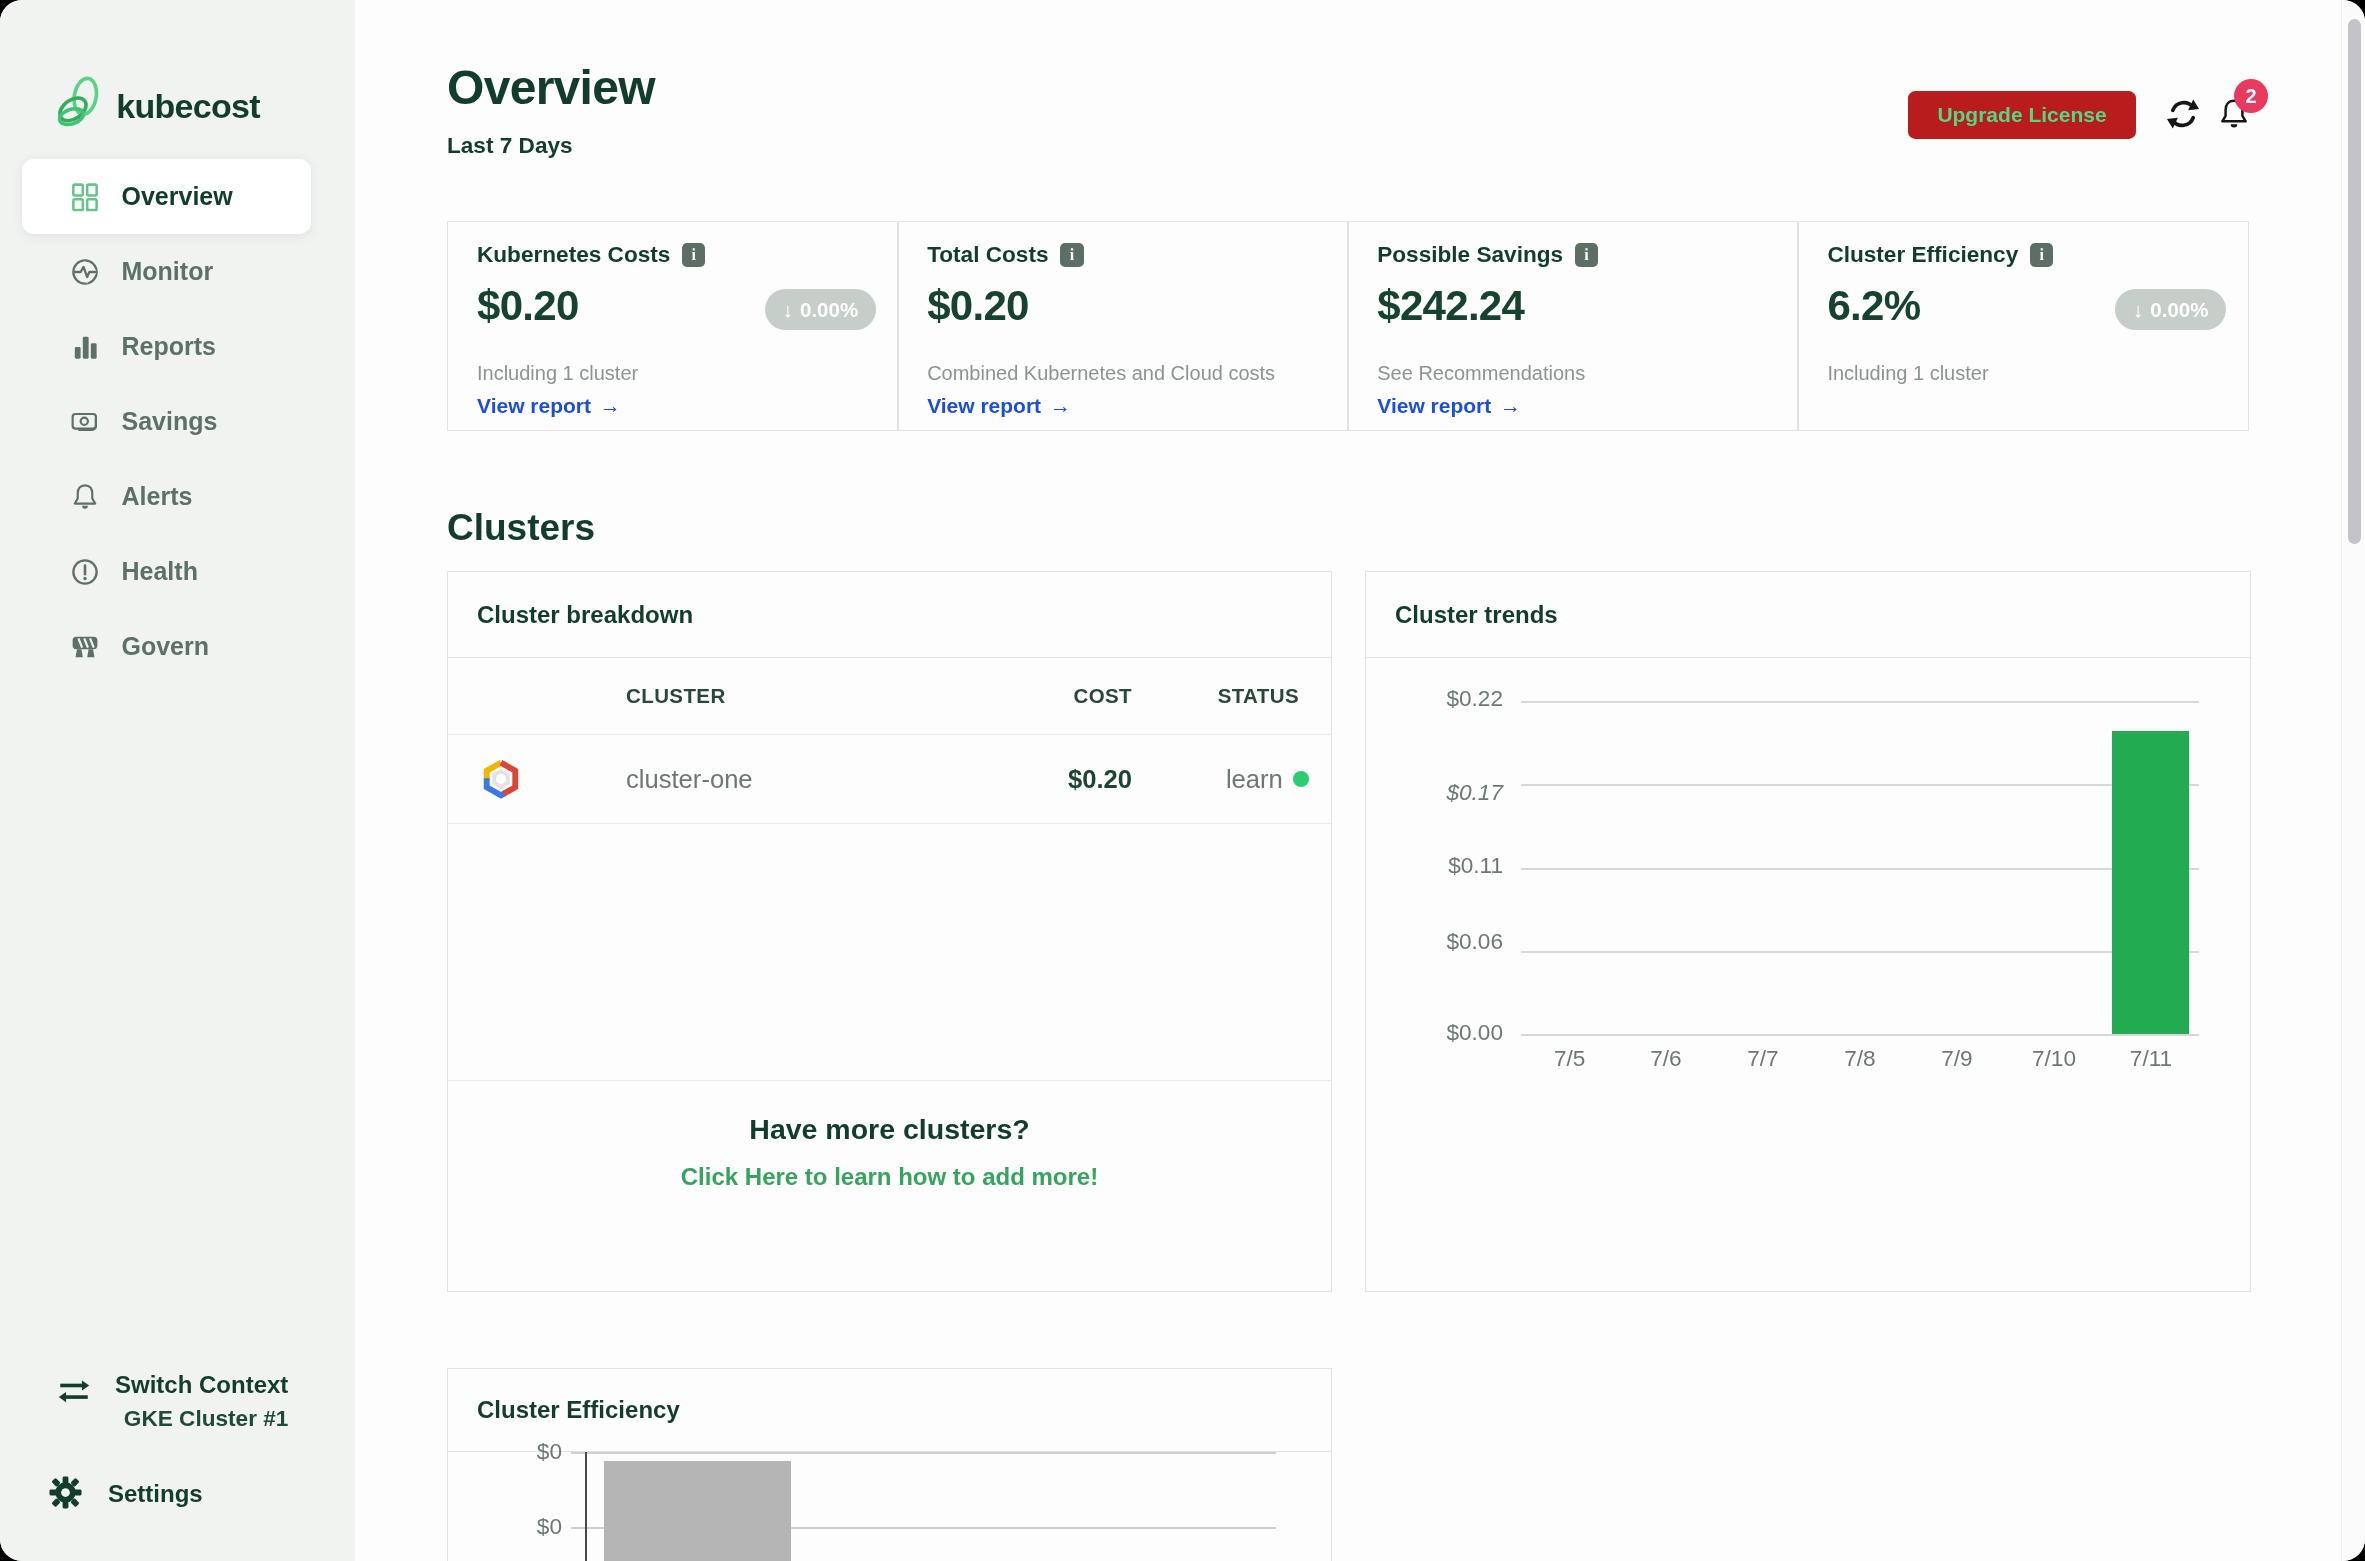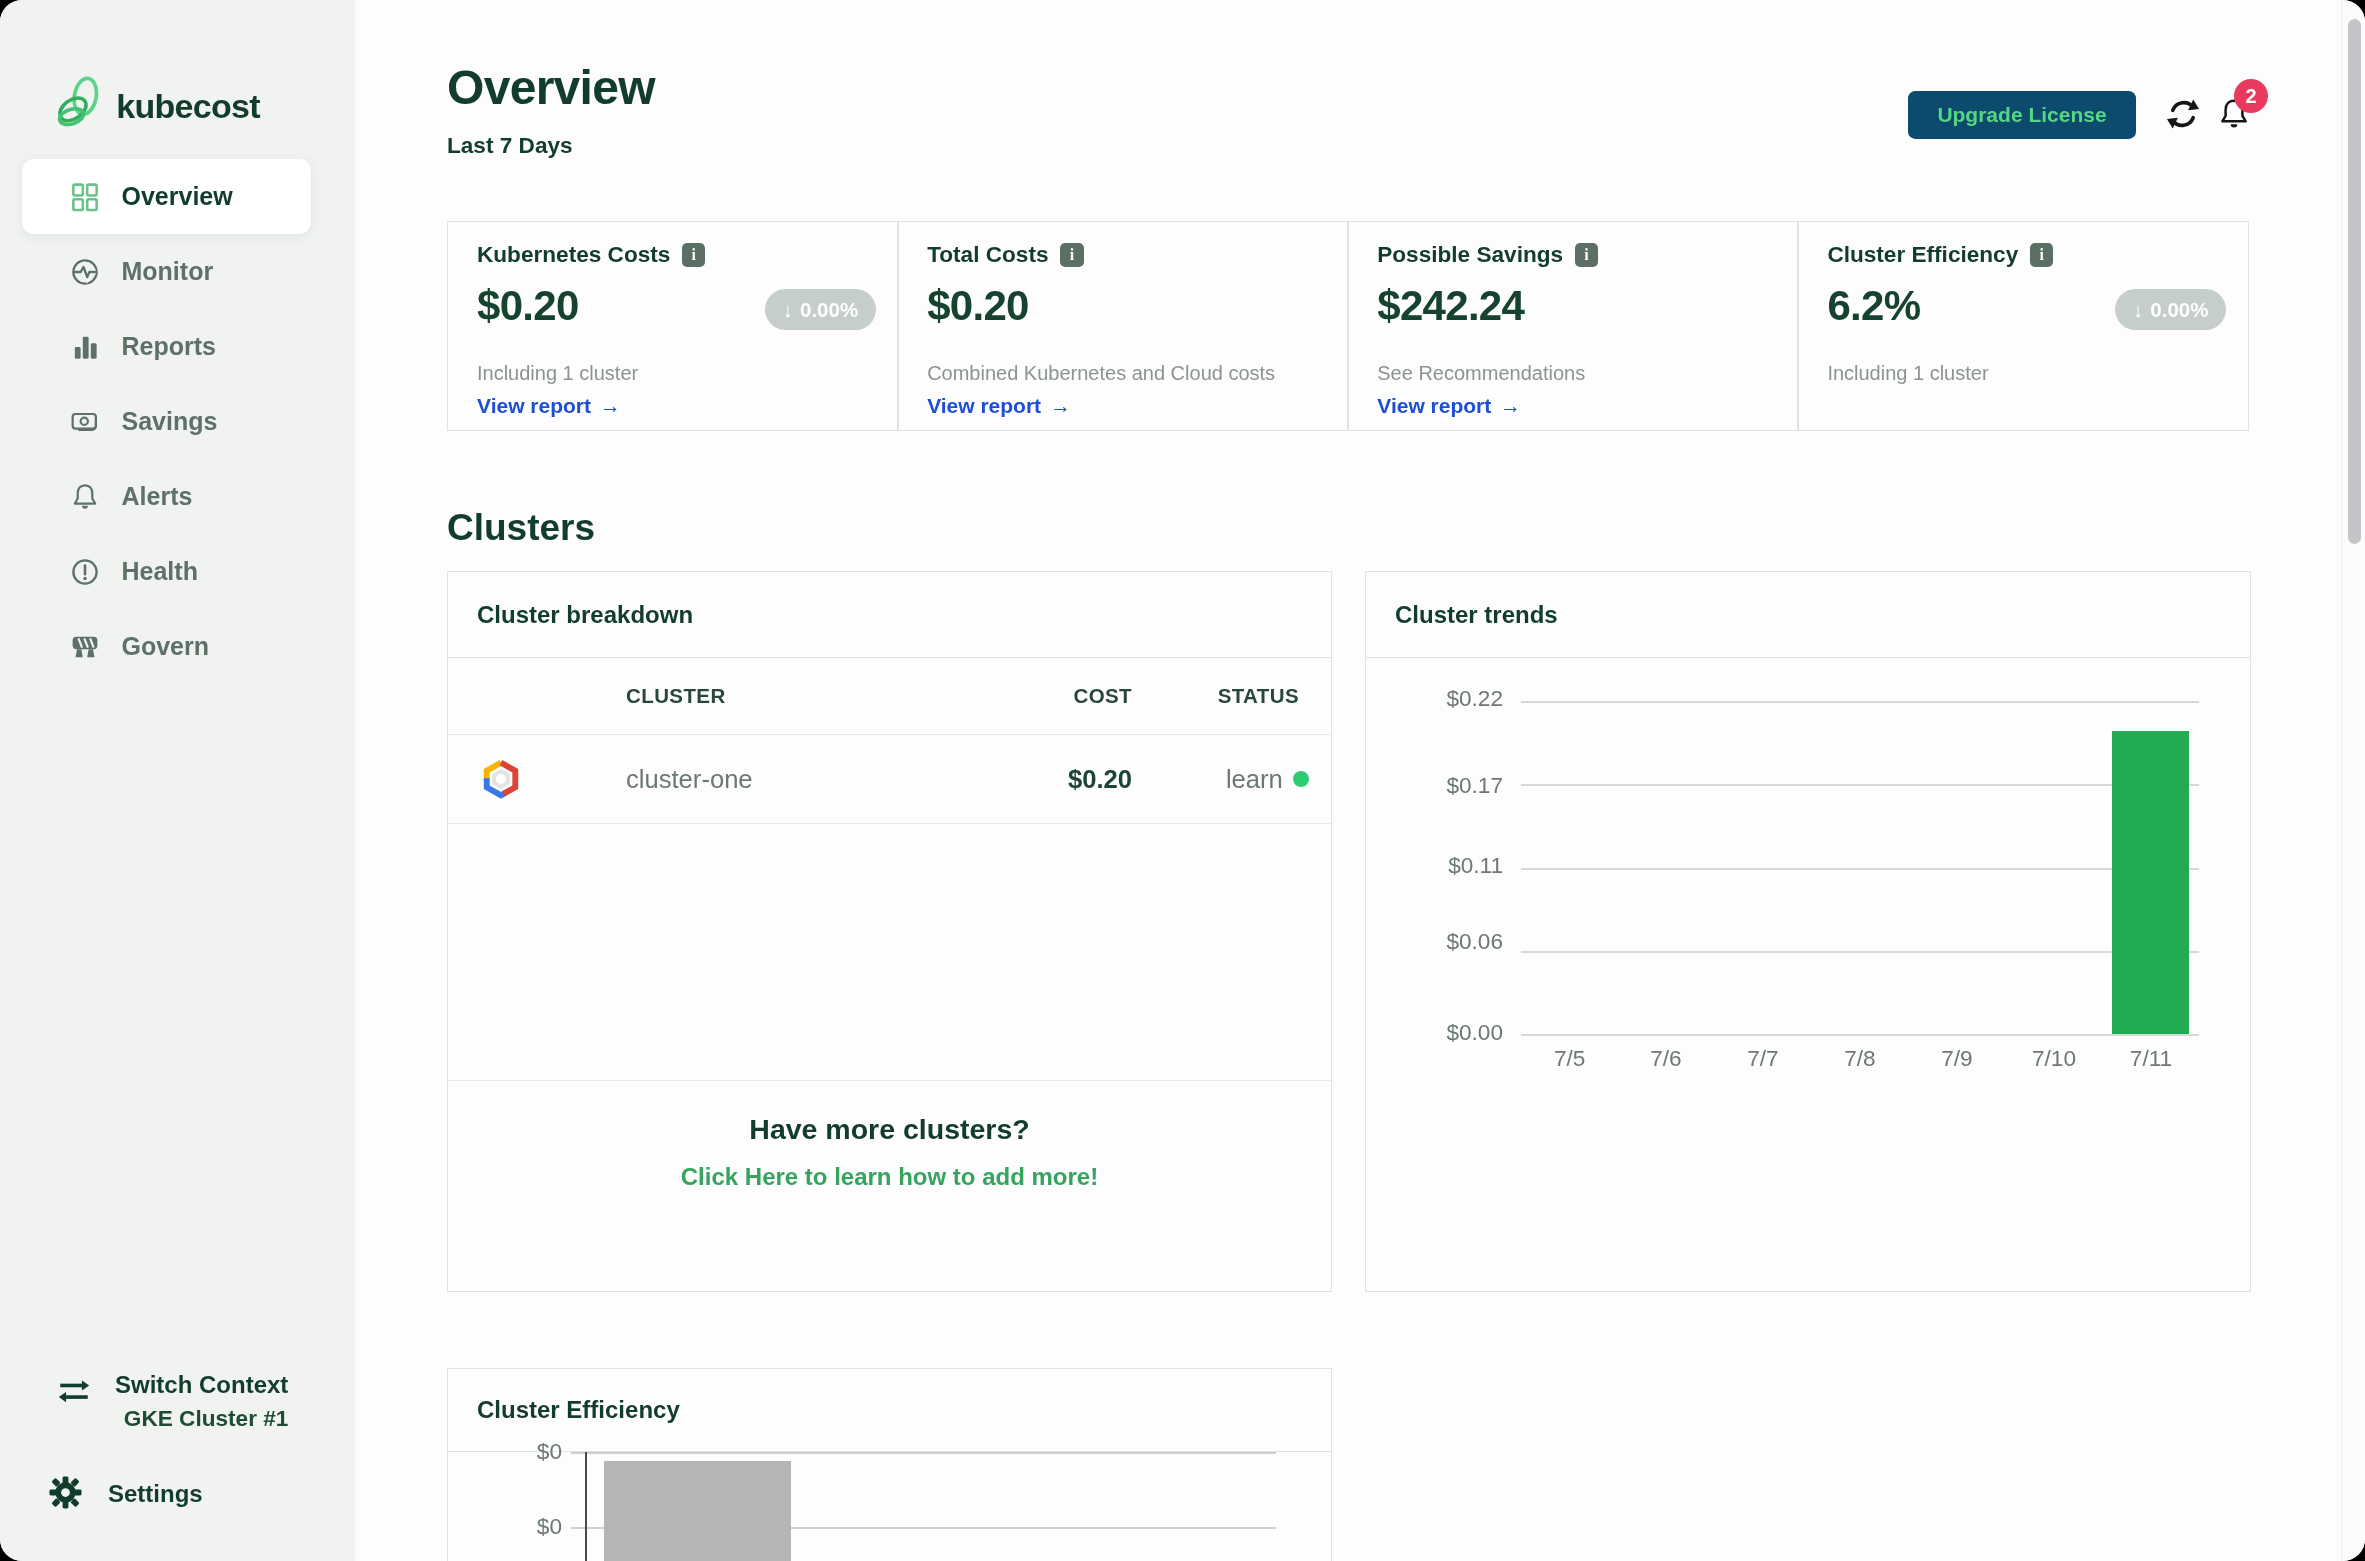--- a/index.html
+++ b/index.html
@@ -19,21 +19,21 @@
   .sidebar-footer{position:absolute;left:0;bottom:0;width:100%;}
   .switch-ctx{position:absolute;left:53px;top:-190px;display:flex;gap:20px;cursor:pointer;text-align:right;}
   .switch-ctx .t1{font-size:24px;font-weight:700;color:#123c2b;}
   .switch-ctx .t2{font-size:22.6px;font-weight:600;color:#1d4b36;margin-top:7.3px;}
   .settings-row{position:absolute;left:48px;top:-86px;display:flex;align-items:center;gap:25px;cursor:pointer;}
   .settings-row .nv-label{font-size:24px;font-weight:700;color:#123c2b;}
 
   
   .page-title{position:absolute;left:447px;top:60px;font-size:48px;font-weight:800;color:#123c2b;letter-spacing:-0.7px;}
   .page-subtitle{position:absolute;left:447px;top:133px;font-size:22.6px;font-weight:700;color:#123c2b;}
-  .upgrade-btn{position:absolute;left:1908px;top:91px;width:228px;height:48px;background:#0c4a6e;border-radius:7.3px;
+  .upgrade-btn{position:absolute;left:1908px;top:91px;width:228px;height:48px;background:#b91c1c;border-radius:7.3px;
     display:flex;align-items:center;justify-content:center;font-size:21px;font-weight:700;color:#55d685;cursor:pointer;}
   .hdr-icon{position:absolute;top:95px;width:38px;height:38px;cursor:pointer;}
   .refresh-icon{left:2164px;}
   .bell-wrap{left:2215px;}
   .notif-badge{position:absolute;left:2234px;top:79px;width:34px;height:34px;border-radius:50%;background:#e8395e;
     color:#fff;font-size:20px;font-weight:700;display:flex;align-items:center;justify-content:center;}
 
   
   .stat-row{position:absolute;left:447px;top:221px;width:1802px;height:210px;display:flex;}
   .stat-card{flex:1;border:1.5px solid #dfe4e0;margin-left:-1.5px;position:relative;}
@@ -344,21 +344,21 @@
       <div class="more-link">Click Here to learn how to add more!</div>
     </div>
   </div>
 
   <div class="panel trends">
     <div class="panel-header">Cluster trends</div>
     <div class="plot">
         <div class="gridline" style="top: 0px;"></div>
         <span class="ytick" style="top: -14.6px;">$0.22</span>
         <div class="gridline" style="top: 83px;"></div>
-        <span class="ytick" style="top: 72px;">$0.17</span>
+        <span class="ytick" style="top: 79px; font-style: italic;">$0.17</span>
         <div class="gridline" style="top: 167px;"></div>
         <span class="ytick" style="top: 152px;">$0.11</span>
         <div class="gridline" style="top: 250px;"></div>
         <span class="ytick" style="top: 228px;">$0.06</span>
         <div class="gridline" style="top: 333px;"></div>
         <span class="ytick" style="top: 319px;">$0.00</span>
         <span class="xtick" style="left: 4.6px;">7/5</span>
         <span class="xtick" style="left: 101px;">7/6</span>
         <span class="xtick" style="left: 198px;">7/7</span>
         <span class="xtick" style="left: 295px;">7/8</span>

